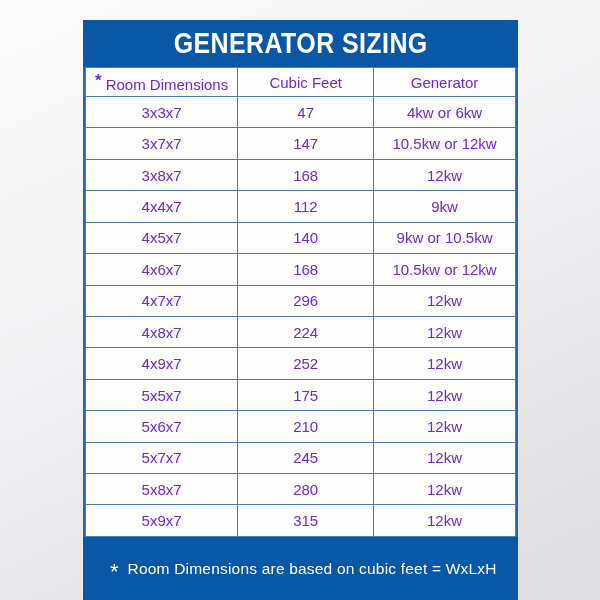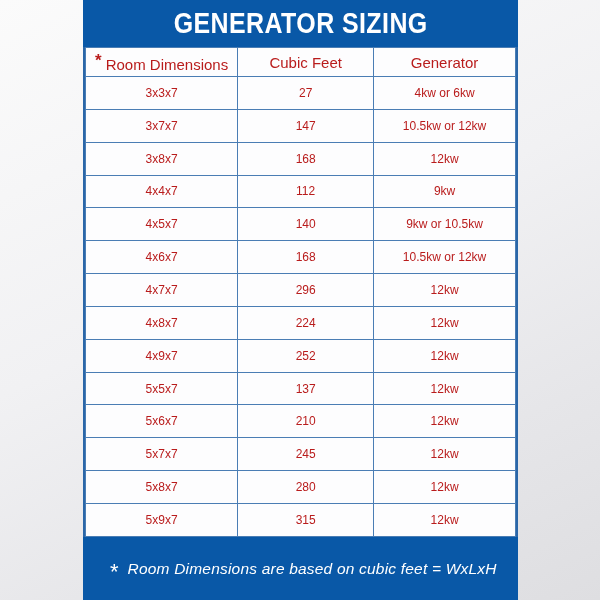--- a/index.html
+++ b/index.html
@@ -23,20 +23,21 @@
     display: flex;
     flex-direction: column;
   }
   .title-band {
     height: 47px;
     flex: 0 0 47px;
     background: #0958a7;
     display: flex;
     align-items: center;
     justify-content: center;
+    margin-top: 20px;
   }
   .title {
     color: #ffffff;
     font-size: 29px;
     font-weight: bold;
     letter-spacing: 0.5px;
     transform: scaleX(0.86);
     transform-origin: center;
     white-space: nowrap;
   }
@@ -53,29 +54,29 @@
     border-collapse: collapse;
     table-layout: fixed;
   }
   col.c1 { width: 35.4%; }
   col.c2 { width: 31.6%; }
   col.c3 { width: 33.0%; }
   th, td {
     border: 1px solid #4a7db4;
     text-align: center;
     vertical-align: middle;
-    color: #b91c1c;
+    color: #6d28d9;
     background: #fdfdfe;
   }
   thead th {
     height: 29px;
     font-size: 15px;
     font-weight: normal;
   }
-  td { font-size: 12px; }
+  td { font-size: 15px; }
   .hdr-ast {
     font-weight: bold;
     font-size: 17px;
     vertical-align: 4px;
     margin-right: 4px;
   }
   .footer-band {
     height: 63px;
     flex: 0 0 63px;
     background: #0958a7;
@@ -87,21 +88,20 @@
   .foot-ast {
     font-size: 22px;
     line-height: 0;
     transform: translateY(3px);
     margin-right: 9px;
   }
   .foot-text {
     font-size: 15.5px;
     letter-spacing: 0.2px;
     white-space: nowrap;
-    font-style: italic;
   }
 </style>
 </head>
 <body>
 
 <div class="page">
   <div class="panel">
 
     <div class="title-band">
       <span class="title">GENERATOR SIZING</span>
@@ -117,21 +117,21 @@
         <thead>
           <tr>
             <th><sup class="hdr-ast">*</sup><span>Room Dimensions</span></th>
             <th>Cubic Feet</th>
             <th>Generator</th>
           </tr>
         </thead>
         <tbody id="table-body">
             <tr>
               <td>3x3x7</td>
-              <td>27</td>
+              <td>47</td>
               <td>4kw or 6kw</td>
             </tr>
             <tr>
               <td>3x7x7</td>
               <td>147</td>
               <td>10.5kw or 12kw</td>
             </tr>
             <tr>
               <td>3x8x7</td>
               <td>168</td>
@@ -162,21 +162,21 @@
               <td>224</td>
               <td>12kw</td>
             </tr>
             <tr>
               <td>4x9x7</td>
               <td>252</td>
               <td>12kw</td>
             </tr>
             <tr>
               <td>5x5x7</td>
-              <td>137</td>
+              <td>175</td>
               <td>12kw</td>
             </tr>
             <tr>
               <td>5x6x7</td>
               <td>210</td>
               <td>12kw</td>
             </tr>
             <tr>
               <td>5x7x7</td>
               <td>245</td>

